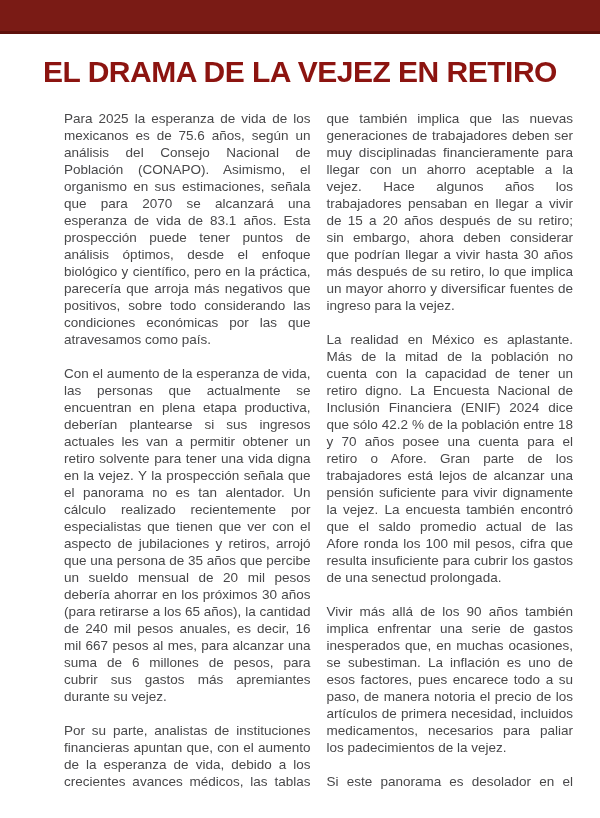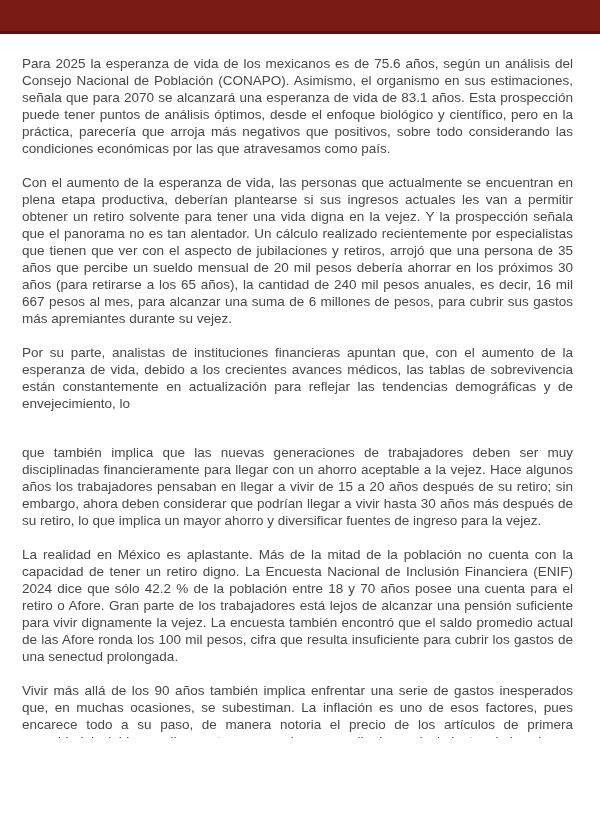--- a/index.html
+++ b/index.html
@@ -30,26 +30,25 @@
     text-align: center;
     font-size: 30px;
     line-height: 34px;
     font-weight: bold;
     letter-spacing: -0.5px;
     color: var(--title-color, #8c1410);
     white-space: nowrap;
   }
   .columns {
     display: flex;
-    gap: 32px;
-    padding: 21px 27px 0 22px;
+    gap: 16px;
+    padding: 21px 27px 0 64px;
     box-sizing: border-box;
     height: 704px;
     overflow: hidden;
-    flex-direction: column;
   }
   .col {
     flex: 1 1 0;
     min-width: 0;
     text-align: justify;
     font-size: 13.5px;
     line-height: 17px;
     color: var(--text-color, #48484a);
   }
   .col p {
@@ -59,20 +58,21 @@
     margin-bottom: 0;
   }
 </style>
 </head>
 <body>
 
 <div class="page">
 
   <div class="top-bar"></div>
 
+  <h1 class="title">EL DRAMA DE LA VEJEZ EN RETIRO</h1>
 
   <div class="columns">
 
     <div class="col">
       <p>Para 2025 la esperanza de vida de los mexicanos es de 75.6 años, según un análisis del Consejo Nacional de Población (CONAPO). Asimismo, el organismo en sus estimaciones, señala que para 2070 se alcanzará una esperanza de vida de 83.1 años. Esta prospección puede tener puntos de análisis óptimos, desde el enfoque biológico y científico, pero en la práctica, parecería que arroja más negativos que positivos, sobre todo considerando las condiciones económicas por las que atravesamos como país.</p>
       <p>Con el aumento de la esperanza de vida, las personas que actualmente se encuentran en plena etapa productiva, deberían plantearse si sus ingresos actuales les van a permitir obtener un retiro solvente para tener una vida digna en la vejez. Y la prospección señala que el panorama no es tan alentador. Un cálculo realizado recientemente por especialistas que tienen que ver con el aspecto de jubilaciones y retiros, arrojó que una persona de 35 años que percibe un sueldo mensual de 20 mil pesos debería ahorrar en los próximos 30 años (para retirarse a los 65 años), la cantidad de 240 mil pesos anuales, es decir, 16 mil 667 pesos al mes, para alcanzar una suma de 6 millones de pesos, para cubrir sus gastos más apremiantes durante su vejez.</p>
       <p>Por su parte, analistas de instituciones financieras apuntan que, con el aumento de la esperanza de vida, debido a los crecientes avances médicos, las tablas de sobrevivencia están constantemente en actualización para reflejar las tendencias demográficas y de envejecimiento, lo</p>
     </div>
 
     <div class="col">

